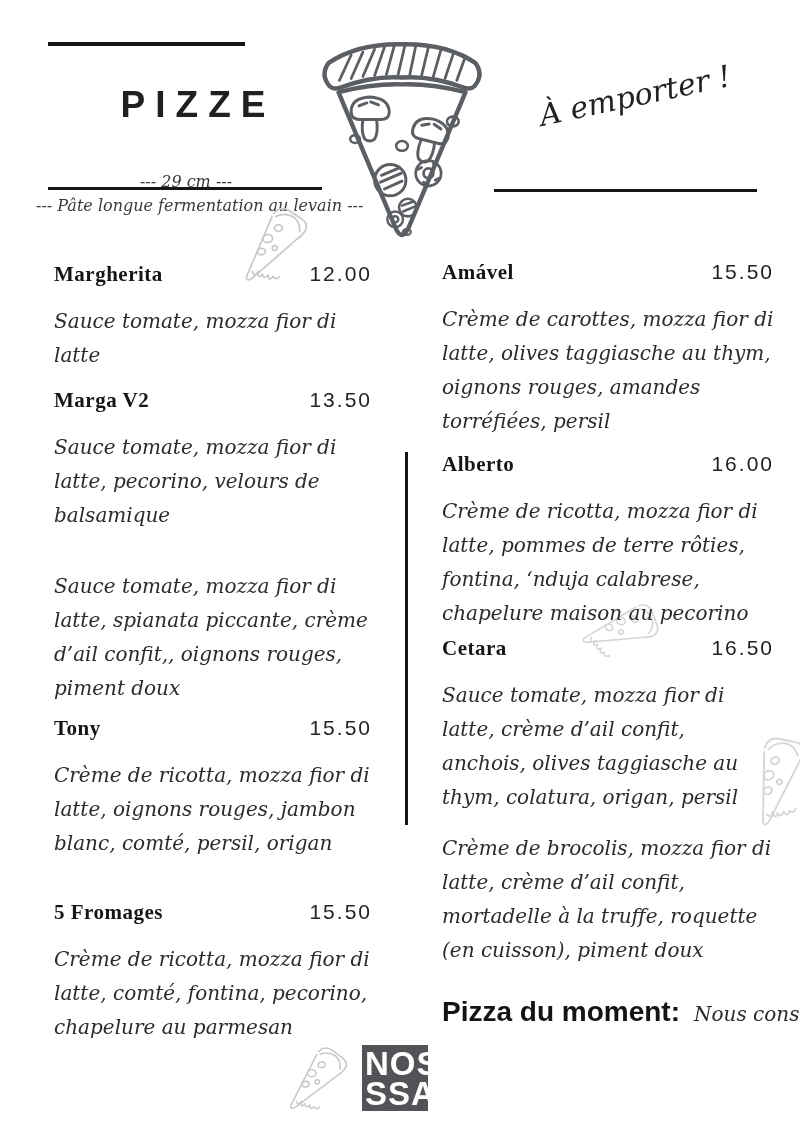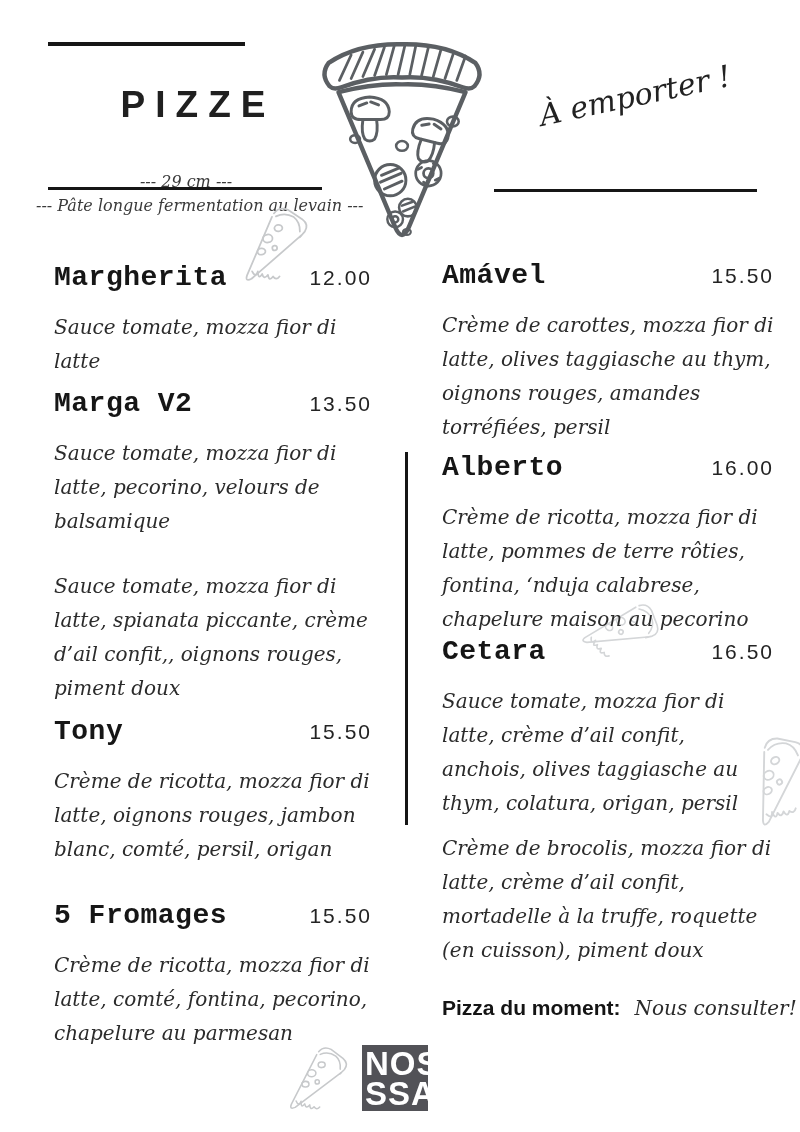--- a/index.html
+++ b/index.html
@@ -21,35 +21,35 @@
   }
   .takeaway{
     font-family:"DejaVu Serif",serif;font-style:italic;
     font-size:30px;color:#222;transform:rotate(-12deg);
     transform-origin:center;text-align:center;white-space:nowrap;
   }
   
   .item{position:absolute;}
   .item-head{display:flex;justify-content:space-between;align-items:baseline;}
   .item-name{
-    font-family:Liberation Mono, monospace;font-weight:700;
-    font-size:28px;letter-spacing:0.5px;color:#161616;white-space:nowrap;
+    font-family:Liberation Serif, serif;font-weight:700;
+    font-size:21px;letter-spacing:0.5px;color:#161616;white-space:nowrap;
   }
   .item-price{
     font-family:"Liberation Sans",sans-serif;font-weight:300;
     font-size:21px;letter-spacing:2px;color:#232323;white-space:nowrap;
   }
   .item-desc{
     margin-top:17px;
     font-family:"DejaVu Serif",serif;font-style:italic;
     font-size:20px;line-height:34px;color:#2b2b2b;
   }
   
   .special{display:flex;align-items:baseline;gap:14px;}
-  .special-label{font-weight:700;font-size:21px;color:#141414;white-space:nowrap;}
+  .special-label{font-weight:700;font-size:28px;color:#141414;white-space:nowrap;}
   .special-value{
     font-family:"DejaVu Serif",serif;font-style:italic;
     font-size:20px;color:#2b2b2b;white-space:nowrap;
   }
   .logo{
     background:#525257;color:#ffffff;overflow:hidden;
     font-family:"Liberation Sans",sans-serif;font-weight:700;
     font-size:33px;line-height:30px;letter-spacing:1px;
     padding:4px 0 0 3px;box-sizing:border-box;
   }

